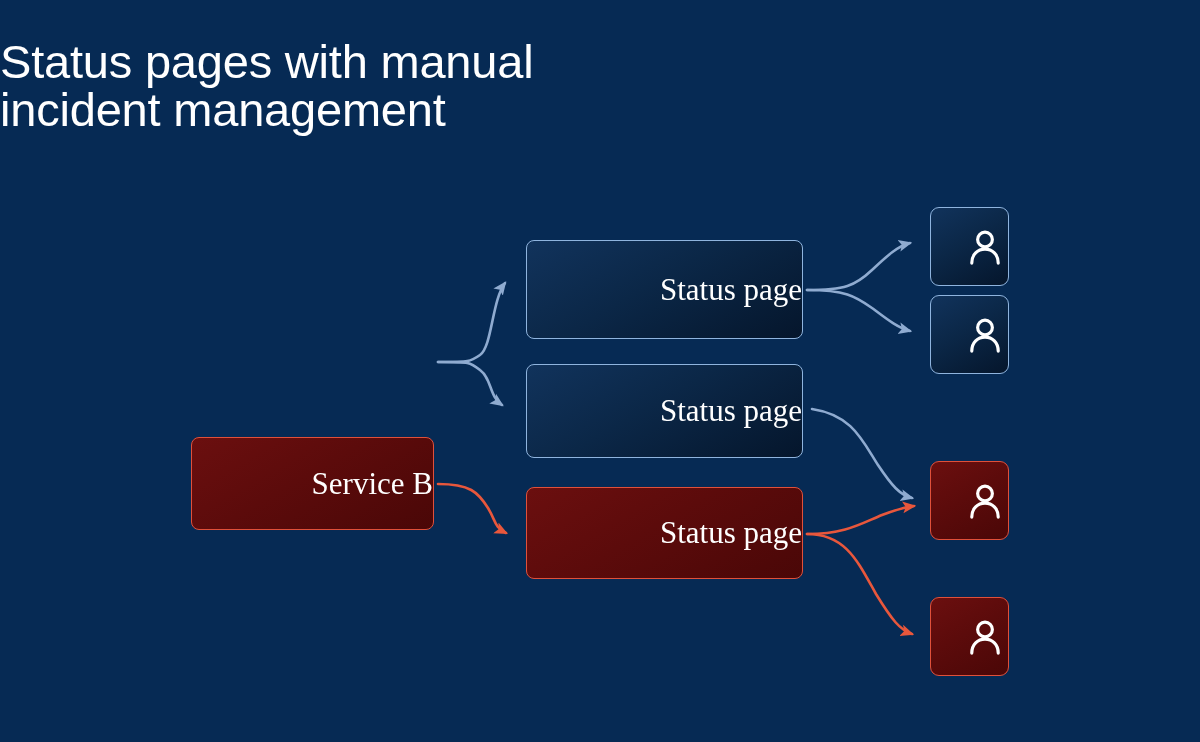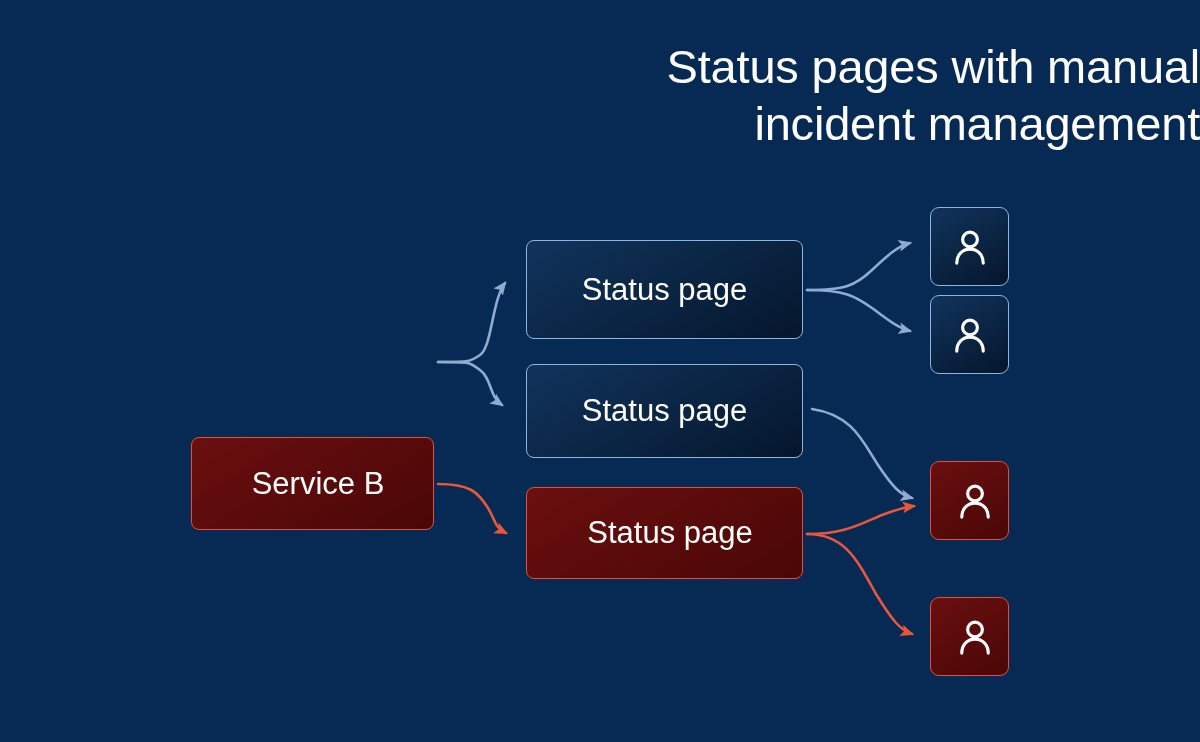--- a/index.html
+++ b/index.html
@@ -16,24 +16,24 @@
     overflow: hidden;
     font-family: "Liberation Sans", sans-serif;
   }
 
   
   #title {
     position: absolute;
     left: 0;
     top: 38px;
     width: 1200px;
-    text-align: right;
+    text-align: left;
     color: #ffffff;
     font-size: 47px;
-    line-height: 57px;
+    line-height: 48px;
     font-weight: 400;
     letter-spacing: -0.2px;
     white-space: pre-line;
   }
 
   
   #edges {
     position: absolute;
     left: 0;
     top: 0;
@@ -42,22 +42,23 @@
     pointer-events: none;
   }
 
   
   .node {
     position: absolute;
     box-sizing: border-box;
     border-radius: 8px;
     display: flex;
     align-items: center;
-    justify-content: center;
+    justify-content: flex-end;
     color: #ffffff;
+    font-family: Liberation Serif, serif;
   }
   .node-label {
     font-size: 31px;
     line-height: 36px;
     font-weight: 400;
     white-space: nowrap;
   }
 
   .node.blue {
     background: linear-gradient(150deg, #0d2c51 0%, #0a2games 0%, #0b2747 38%, #061a33 100%);

